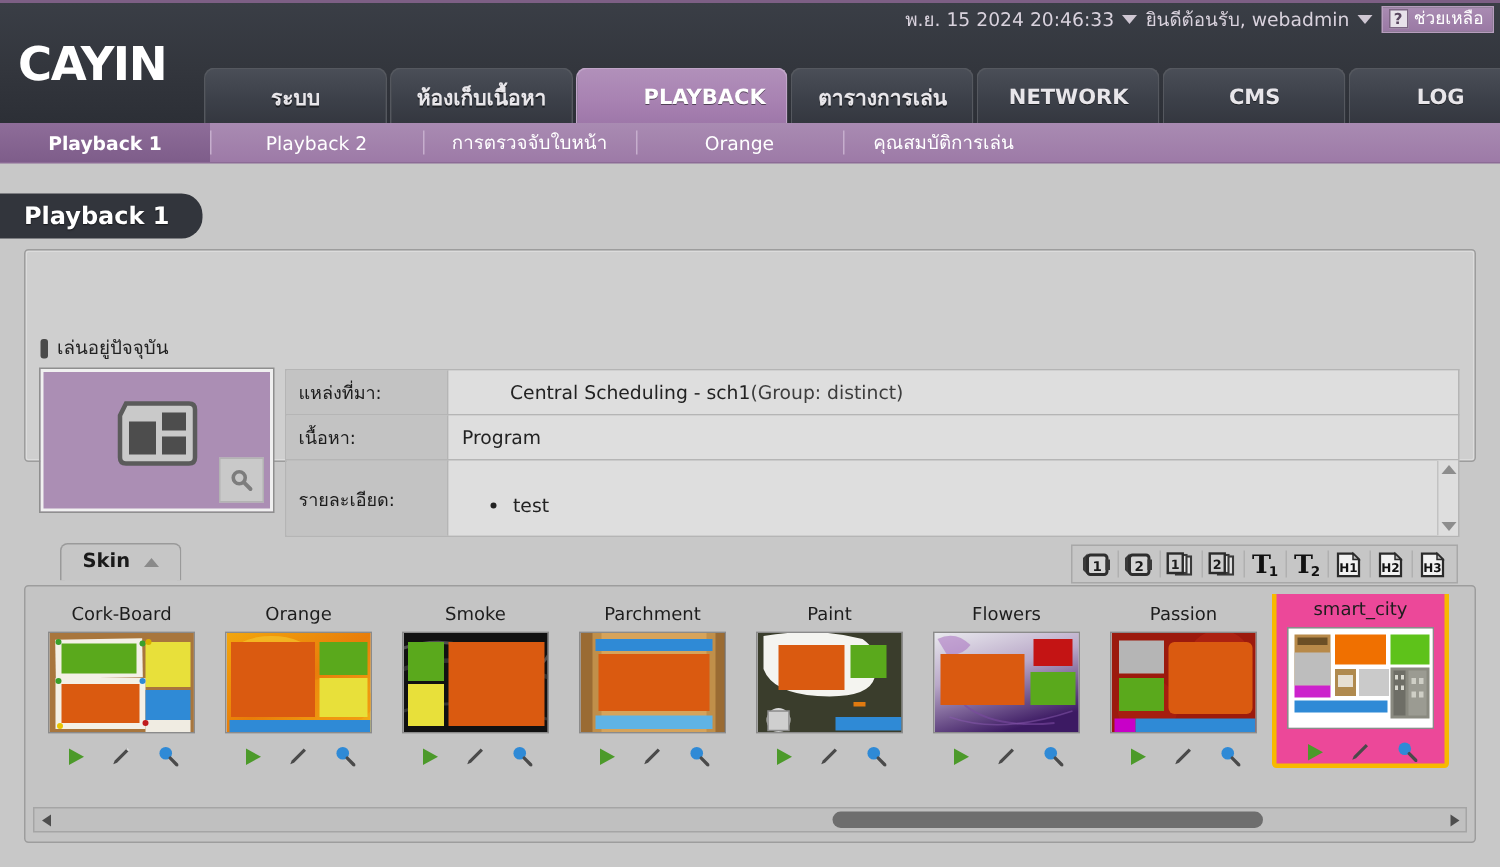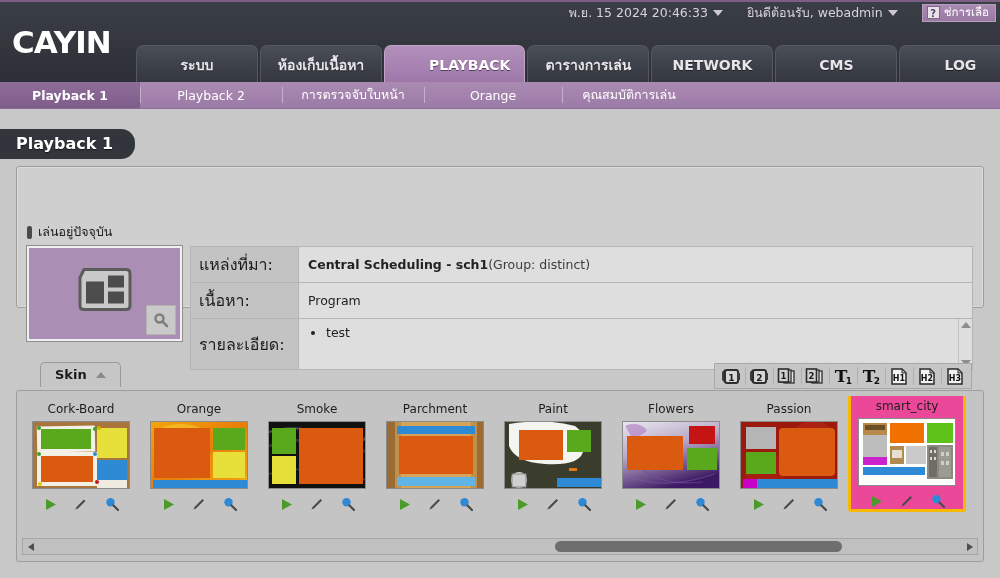--- a/index.html
+++ b/index.html
@@ -23,21 +23,21 @@
   .logo {
     position: absolute; left: 12px; top: 24px;
     font-family: "DejaVu Sans", sans-serif;
     font-size: 30px; font-weight: bold; color: #ffffff;
     letter-spacing: -1px;
   }
   .logo svg { display:block; }
 
   .statusbar {
     position: absolute; right: 0; top: 0; height: 21px;
-    display: flex; align-items: center; gap: 24px;
+    display: flex; align-items: center; gap: 6px;
     color: #d9d2dd; font-size: 12.5px;
     padding-right: 4px;
     margin-left: 28px;
   }
   .statusbar .caret {
     display:inline-block; width:0;height:0;
     border-left:5px solid transparent;border-right:5px solid transparent;
     border-top:6px solid #cfc7d3; margin-left:5px; vertical-align: middle;
   }
   .status-item { display:flex; align-items:center; white-space: nowrap; }
@@ -132,32 +132,32 @@
   .thumb-zoom {
     position:absolute; right:4px; bottom:4px; width:30px; height:30px;
     background:#c9c9c9; border:1px solid #b3b3b3;
     display:flex; align-items:center; justify-content:center;
   }
   .info-table { flex:1; margin-left:8px; display:flex; flex-direction:column; }
   .irow { display:flex; border:1px solid #b5b5b5; border-bottom:none; }
   .irow:last-child { border-bottom:1px solid #b5b5b5; }
   .ilabel {
     width:108px; flex:none; background:#c3c3c3; color:#1c1c1c;
-    font-size:16px; padding:5px 8px; font-weight:normal;
+    font-size:12px; padding:5px 8px; font-weight:normal;
     border-right:1px solid #b5b5b5;
     display:flex; align-items:center;
   }
   .ival {
     flex:1; background:#dedede; padding:5px 9px; font-size:12.5px;
     display:flex; align-items:center;
   }
   .ival.tall { height:50px; align-items:flex-start; padding-top:6px; position:relative; }
-  .ival b { font-weight:bold; }
+  .ival b { font-weight:normal;margin-left:32px; }
   .ival .muted { color:#3d3d3d; }
-  .bullet-list { margin:0; padding-left:18px; }
+  .bullet-list { margin:16px; padding-left:18px; }
   .bullet-list li { font-size:12.5px; }
   .vscroll {
     position:absolute; right:0; top:0; bottom:0; width:14px;
     background:#dedede; border-left:1px solid #c2c2c2;
     display:flex; flex-direction:column; justify-content:space-between;
     align-items:center; padding:3px 0;
   }
   .tri-up { width:0;height:0;border-left:5px solid transparent;border-right:5px solid transparent;border-bottom:6px solid #8d8d8d;}
   .tri-dn { width:0;height:0;border-left:5px solid transparent;border-right:5px solid transparent;border-top:6px solid #8d8d8d;}
 
@@ -239,21 +239,21 @@
       <div class="status-item">
         <span>พ.ย. 15 2024 20:46:33</span>
         <span class="caret"></span>
       </div>
       <div class="status-item">
         <span>ยินดีต้อนรับ, webadmin</span>
         <span class="caret"></span>
       </div>
       <div class="help-btn">
         <span class="help-q">?</span>
-        <span>ช่การเลือ</span>
+        <span>ช่วยเหลือ</span>
       </div>
     </div>
 
     <div class="maintabs">
       <div class="mtab">
           <span>ระบบ</span>
         </div>
       <div class="mtab">
           <span>ห้องเก็บเนื้อหา</span>
         </div>

